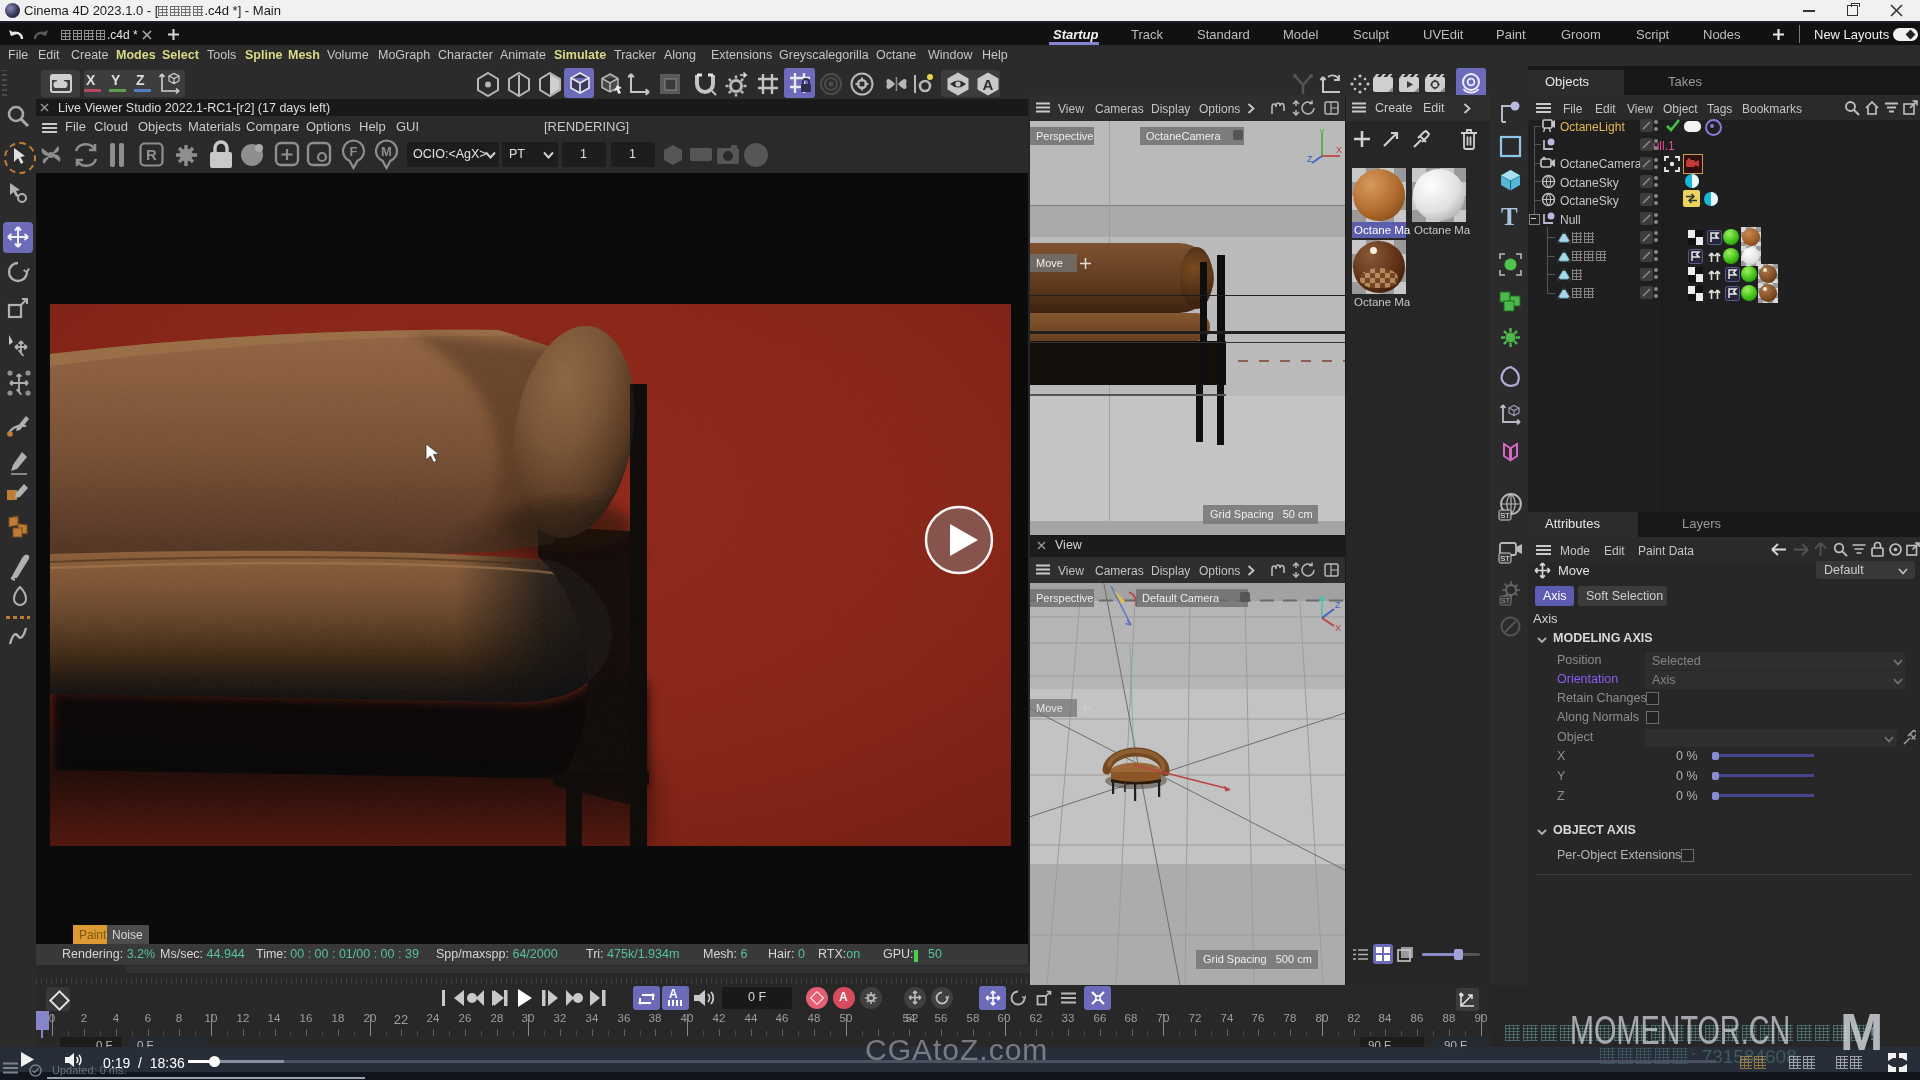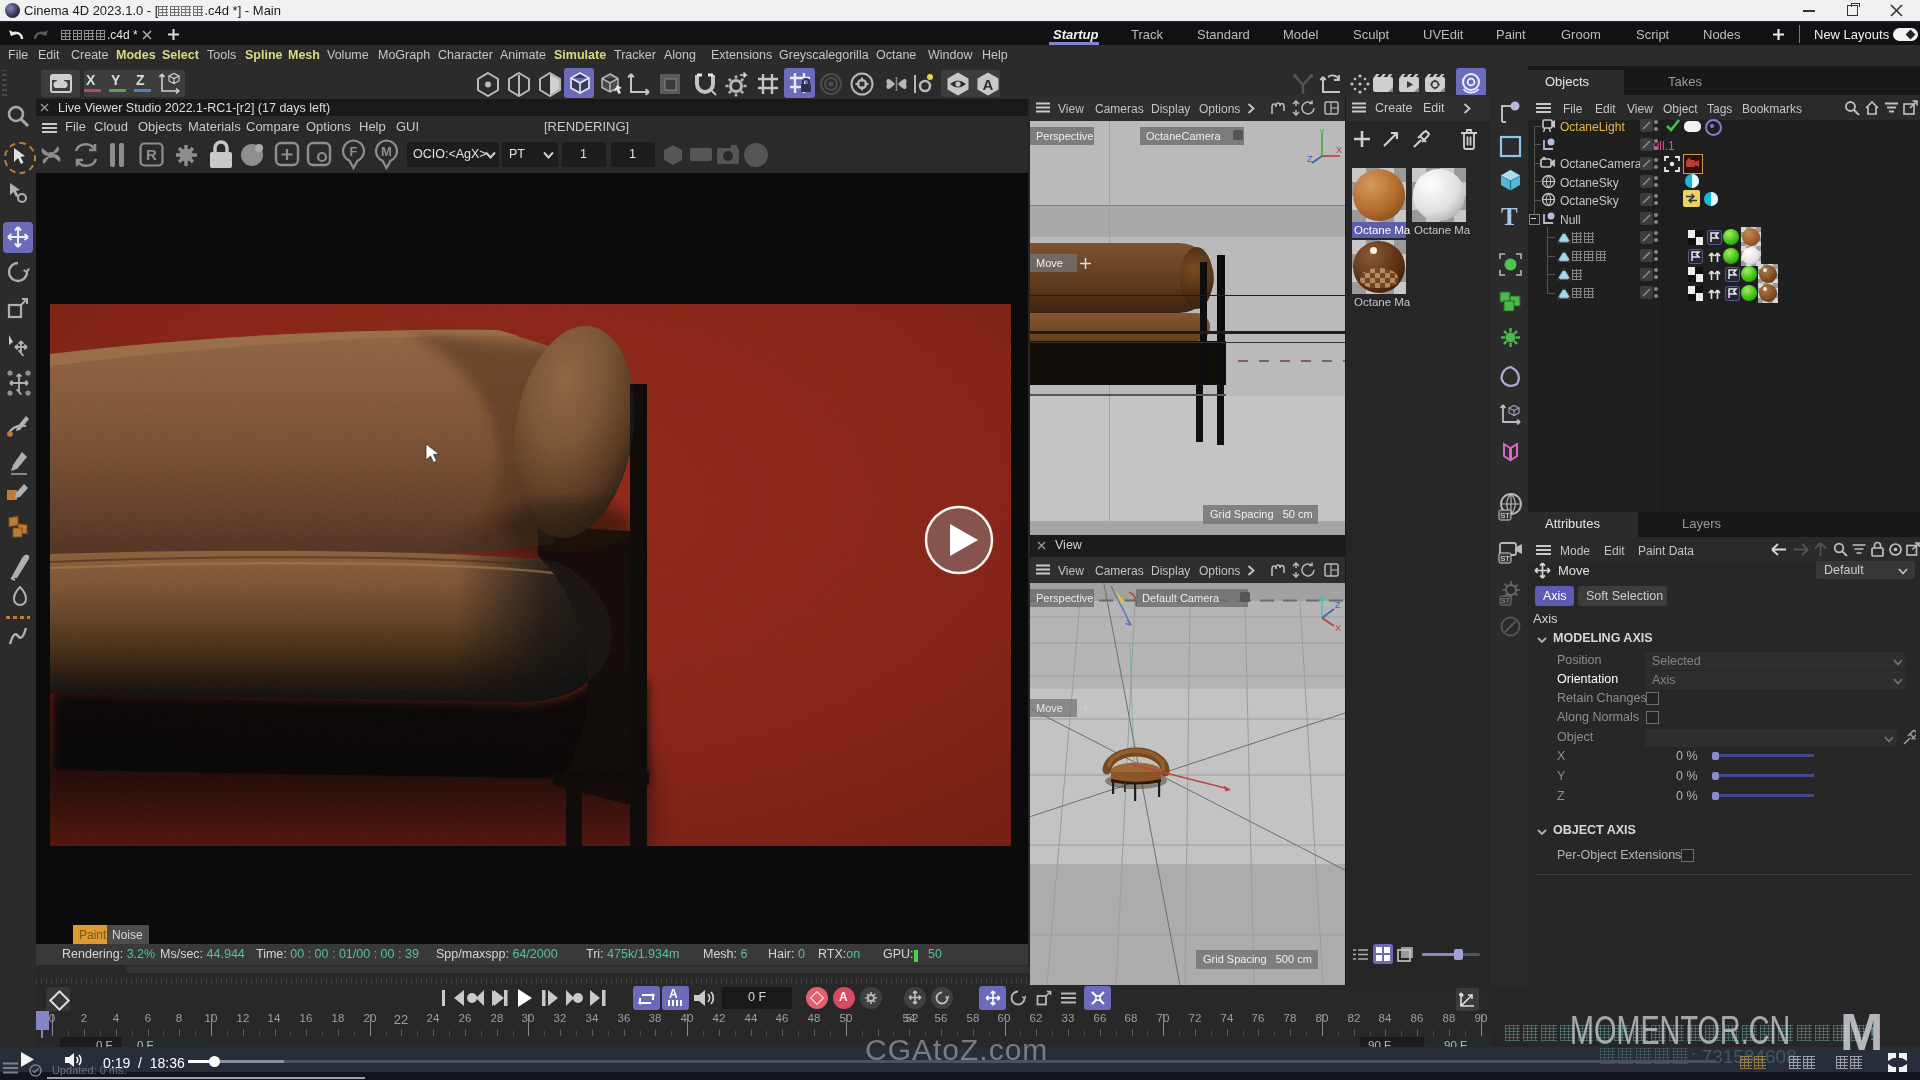--- a/index.html
+++ b/index.html
@@ -1386,21 +1386,21 @@
         <path d="M1 2 L5 6 L9 2" stroke="#b0b0b0" stroke-width="1.8" fill="none"></path>
       </svg>
 <div class="tx" style="left:1553px;top:631px;font-size:12.5px;font-weight:bold;color:#d8d8d8">MODELING AXIS</div>
 
 <div class="tx" style="left:1557px;top:653px;font-size:12.5px;color:#8e8e8e">Position</div>
 <div class="a" style="left:1645px;top:652px;width:260px;height:18px;background:#2e2e2e;border-radius:2px"></div>
 <div class="tx" style="left:1652px;top:654px;font-size:12.5px;color:#848484">Selected</div>
 <svg class="a" style="left:1893px;top:659px" width="10" height="7">
         <path d="M1 1 L5 5.5 L9 1" stroke="#777" stroke-width="1.6" fill="none"></path>
       </svg>
-<div class="tx" style="left:1557px;top:672px;font-size:12.5px;color:#ffffff">Orientation</div>
+<div class="tx" style="left:1557px;top:672px;font-size:12.5px;color:#8b5cf6">Orientation</div>
 <div class="a" style="left:1645px;top:671px;width:260px;height:18px;background:#2e2e2e;border-radius:2px"></div>
 <div class="tx" style="left:1652px;top:673px;font-size:12.5px;color:#848484">Axis</div>
 <svg class="a" style="left:1893px;top:678px" width="10" height="7">
         <path d="M1 1 L5 5.5 L9 1" stroke="#777" stroke-width="1.6" fill="none"></path>
       </svg>
 <div class="tx" style="left:1557px;top:691px;font-size:12.5px;color:#8e8e8e">Retain Changes</div>
 <div class="a" style="left:1646px;top:692px;width:11px;height:11px;background:#222;border:1px solid #6e6e6e"></div>
 <div class="tx" style="left:1557px;top:710px;font-size:12.5px;color:#8e8e8e">Along Normals</div>
 <div class="a" style="left:1646px;top:711px;width:11px;height:11px;background:#222;border:1px solid #6e6e6e"></div>
 <div class="tx" style="left:1557px;top:730px;font-size:12.5px;color:#8e8e8e">Object</div>

